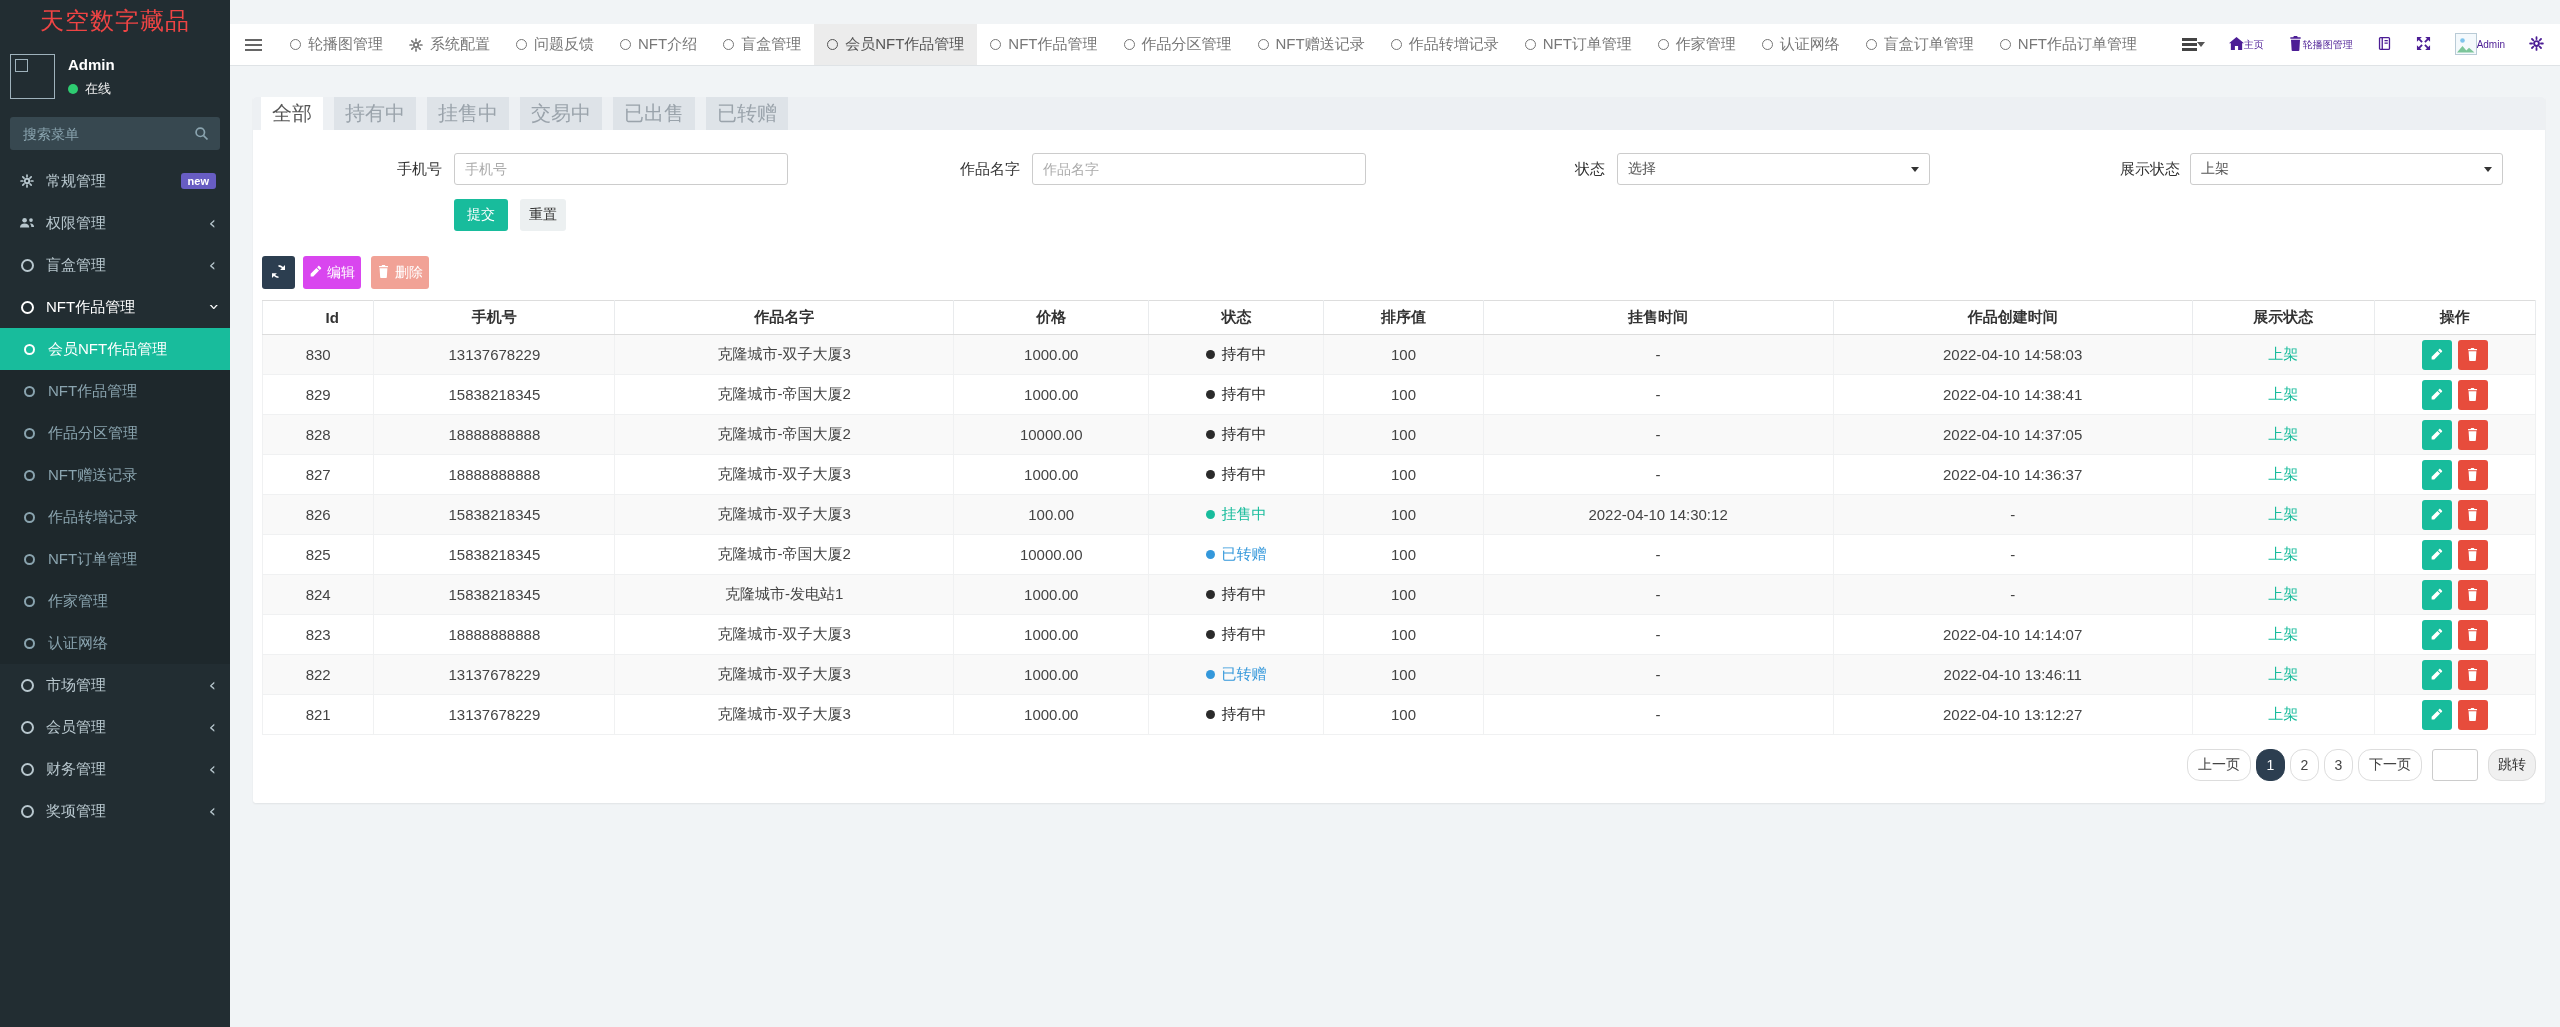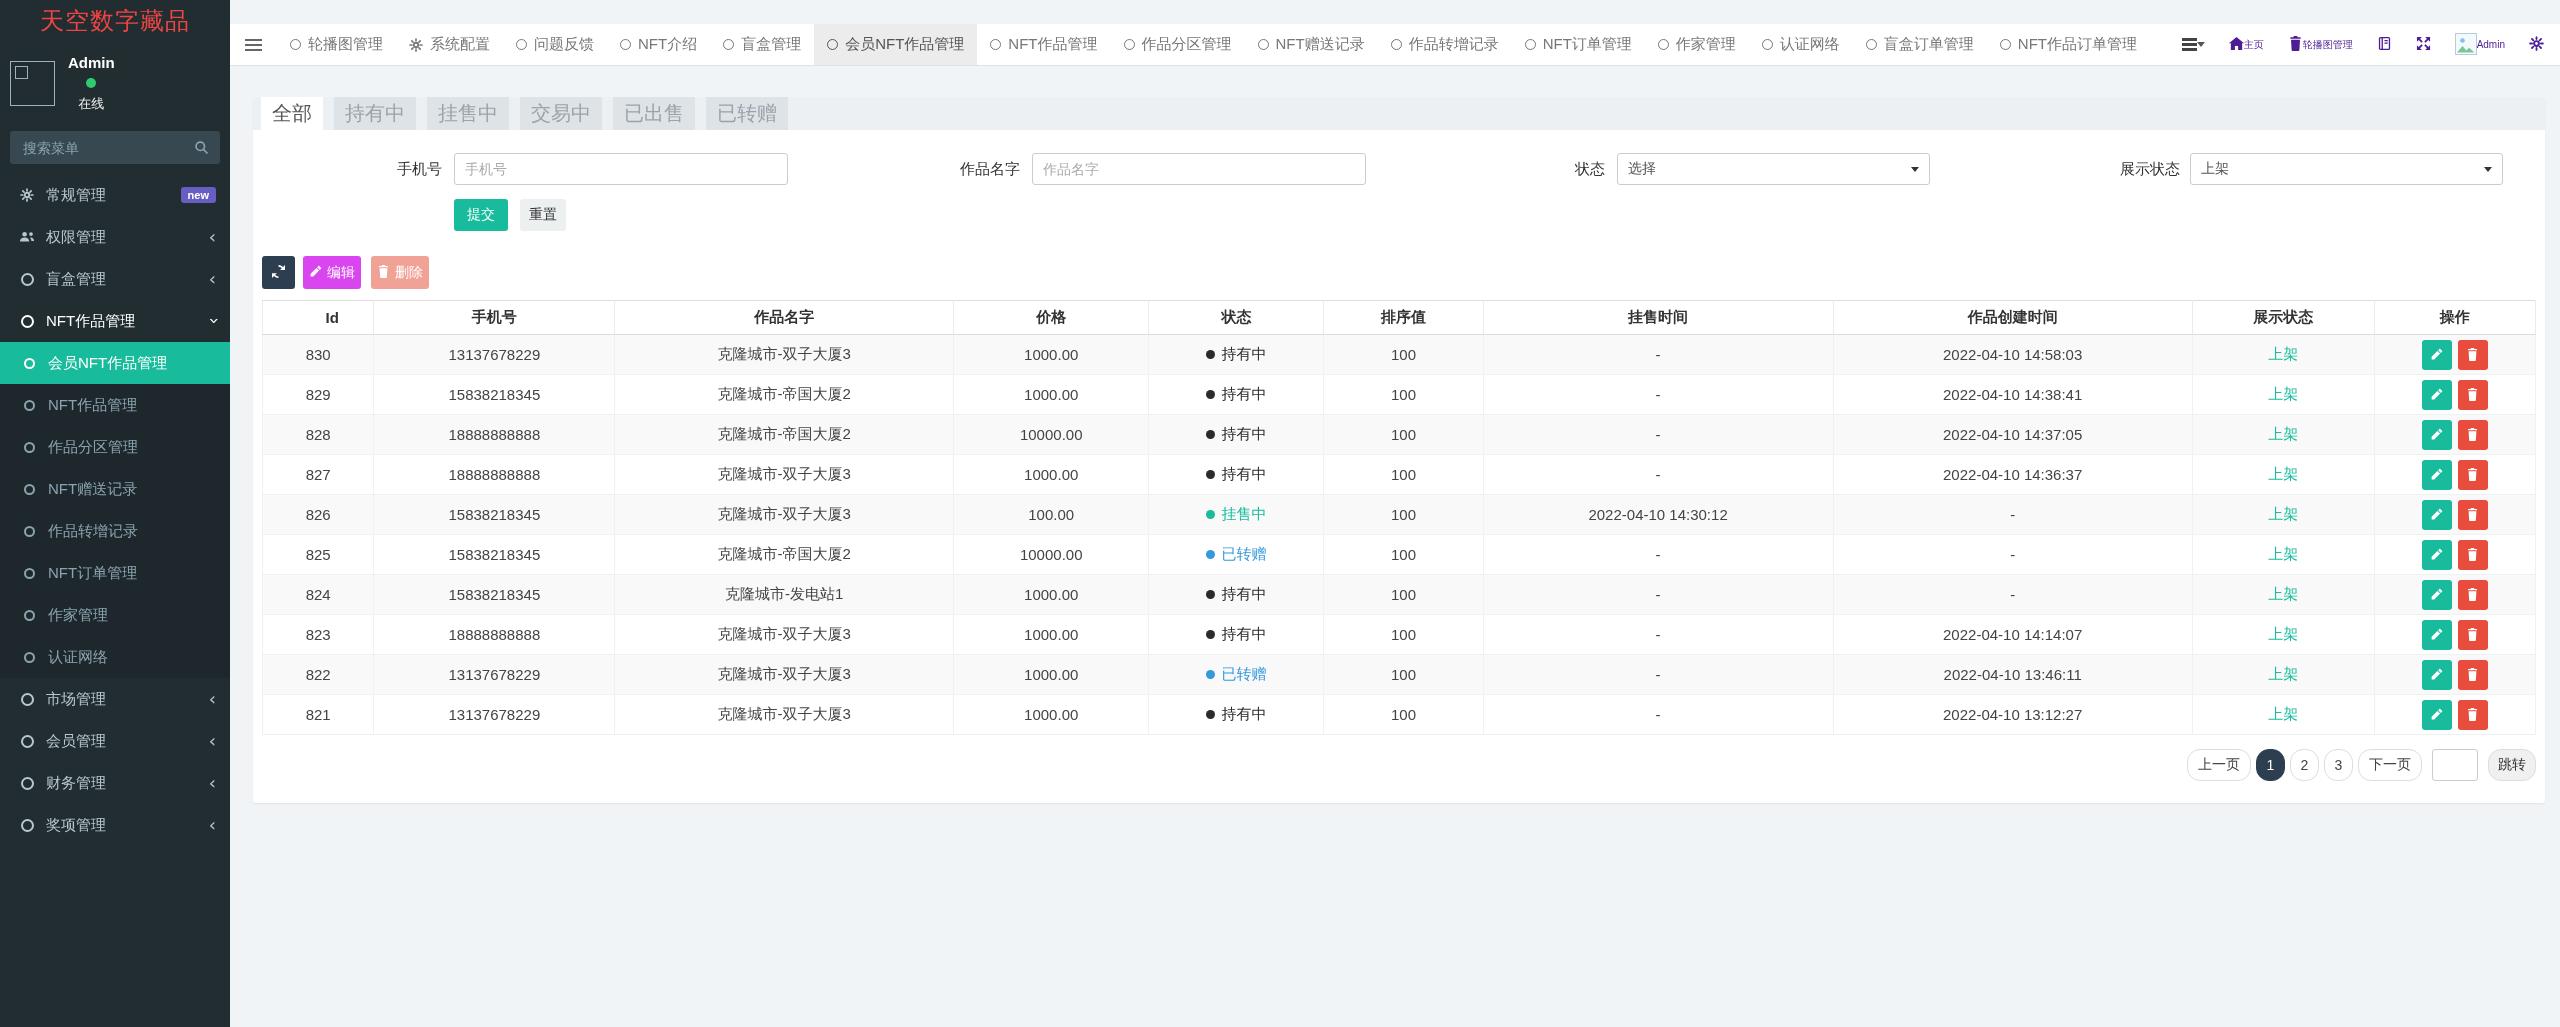--- a/index.html
+++ b/index.html
@@ -6,21 +6,21 @@
     font-family:"Liberation Sans","DejaVu Sans",sans-serif;}
   *{box-sizing:border-box;}
 
   
   .sidebar{position:fixed;left:0;top:0;width:230px;height:1027px;background:#222d32;z-index:5;}
   .brand{height:42px;line-height:42px;text-align:center;color:#ef4444;font-size:24px;letter-spacing:1px;}
   .user-panel{display:flex;align-items:center;gap:13px;padding:12px 10px 10px;}
   .avatar{width:45px;height:45px;border:1px solid #9fb2bc;position:relative;}
   .avatar-inner{width:13px;height:13px;border:1px solid #9fb2bc;margin:4px;}
   .user-name{color:#fff;font-weight:bold;font-size:15px;margin-bottom:7px;}
-  .user-status{color:#f0f0f0;font-size:13px;display:flex;align-items:center;gap:7px;flex-direction:column;}
+  .user-status{color:#f0f0f0;font-size:13px;display:flex;align-items:center;gap:7px;}
   .online-dot{width:10px;height:10px;border-radius:50%;background:#2ecc71;display:inline-block;}
   .sidebar-search{margin:8px 10px 10px;height:33px;background:#374850;border-radius:3px;display:flex;align-items:center;padding:0 11px;}
   .sidebar-search input{flex:1;background:transparent;border:none;outline:none;color:#ddd;font-size:14px;min-width:0;}
   .sidebar-search input::placeholder{color:#8aa4af;}
   .search-btn{color:#8aa4af;width:15px;height:15px;display:inline-flex;cursor:pointer;}
   .search-btn svg{width:15px;height:15px;}
   .sidebar-menu{list-style:none;margin:6px 0 0;padding:0;}
   .mi{height:42px;display:flex;align-items:center;padding:0 14px 0 16px;color:#b8c7ce;font-size:15px;cursor:pointer;}
   .mi-icon{width:22px;display:inline-flex;justify-content:center;align-items:center;margin-right:8px;flex-shrink:0;}
   .mi-icon svg{width:16px;height:14px;}

